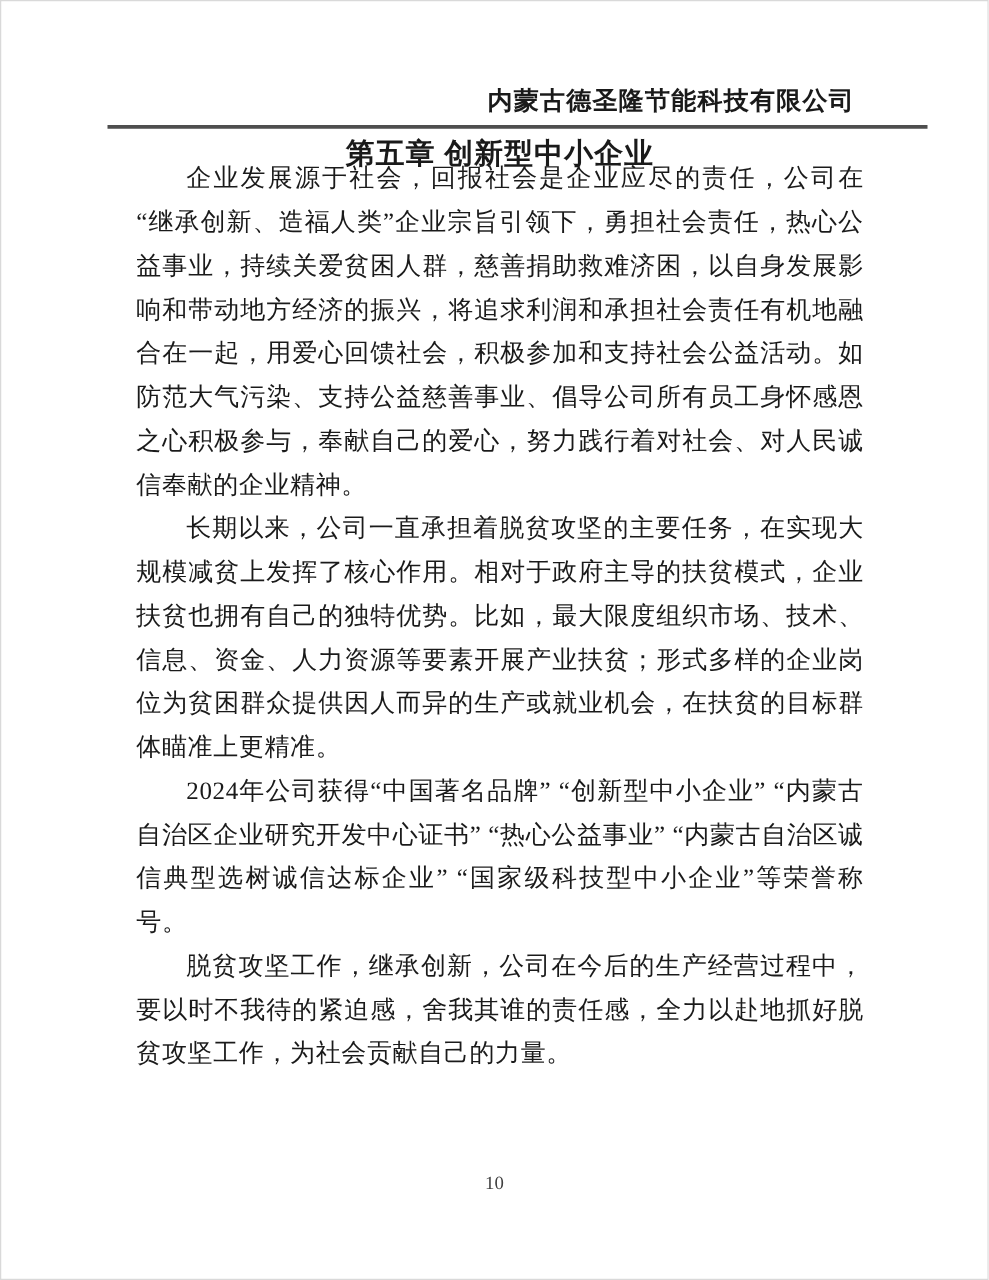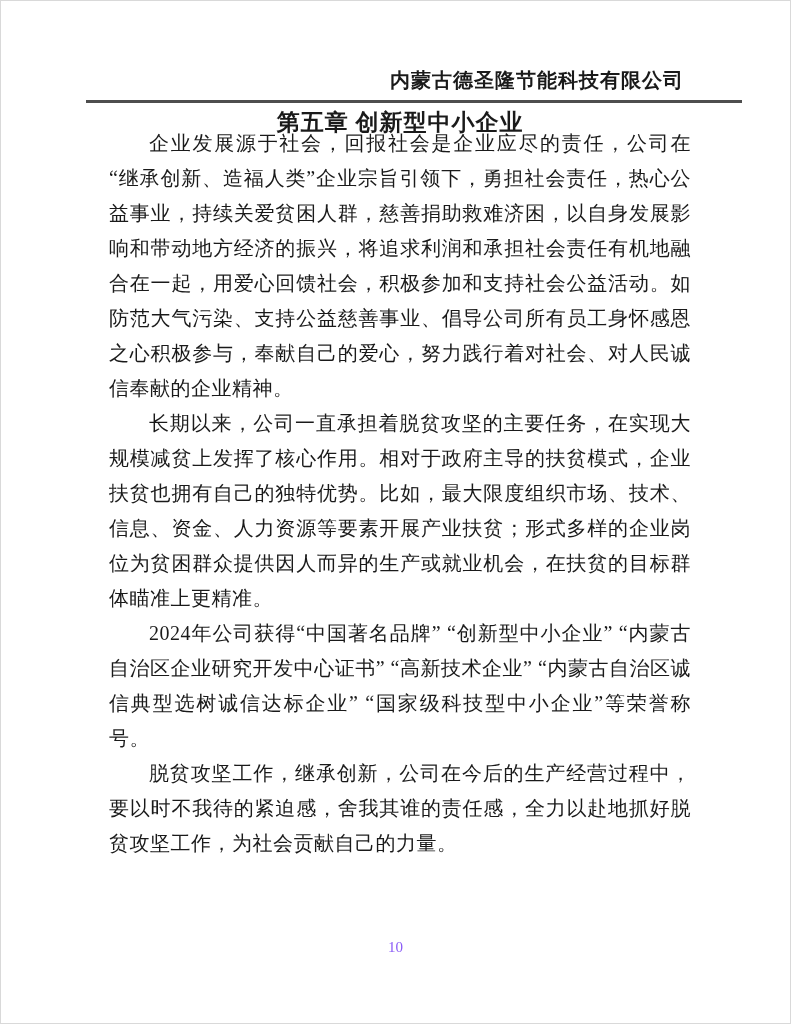--- a/index.html
+++ b/index.html
@@ -112,40 +112,40 @@
   }
 
   
   .page-number {
     position: absolute;
     left: 0;
     top: 938px;
     width: 100%;
     text-align: center;
     font-size: 15px;
-    color: #8b5cf6;
+    color: #404040;
   }
 </style>
 </head>
 <body>
 
 <div class="page">
 
   <div class="header">
 
 
     <div class="company-name">内蒙古德圣隆节能科技有限公司</div>
 
     <div class="header-rule"></div>
   </div>
 
   <div class="chapter-title">第五章 创新型中小企业</div>
 
   <div class="body-text">
     <p>企业发展源于社会，回报社会是企业应尽的责任，公司在“继承创新、造福人类”企业宗旨引领下，勇担社会责任，热心公益事业，持续关爱贫困人群，慈善捐助救难济困，以自身发展影响和带动地方经济的振兴，将追求利润和承担社会责任有机地融合在一起，用爱心回馈社会，积极参加和支持社会公益活动。如防范大气污染、支持公益慈善事业、倡导公司所有员工身怀感恩之心积极参与，奉献自己的爱心，努力践行着对社会、对人民诚信奉献的企业精神。</p>
     <p>长期以来，公司一直承担着脱贫攻坚的主要任务，在实现大规模减贫上发挥了核心作用。相对于政府主导的扶贫模式，企业扶贫也拥有自己的独特优势。比如，最大限度组织市场、技术、信息、资金、人力资源等要素开展产业扶贫；形式多样的企业岗位为贫困群众提供因人而异的生产或就业机会，在扶贫的目标群体瞄准上更精准。</p>
-    <p>2024年公司获得“中国著名品牌” “创新型中小企业” “内蒙古自治区企业研究开发中心证书” “高新技术企业” “内蒙古自治区诚信典型选树诚信达标企业” “国家级科技型中小企业”等荣誉称号。</p>
+    <p>2024年公司获得“中国著名品牌” “创新型中小企业” “内蒙古自治区企业研究开发中心证书” “热心公益事业” “内蒙古自治区诚信典型选树诚信达标企业” “国家级科技型中小企业”等荣誉称号。</p>
     <p>脱贫攻坚工作，继承创新，公司在今后的生产经营过程中，要以时不我待的紧迫感，舍我其谁的责任感，全力以赴地抓好脱贫攻坚工作，为社会贡献自己的力量。</p>
   </div>
 
   <div class="page-number">10</div>
 
 </div>
 
 </body></html>

